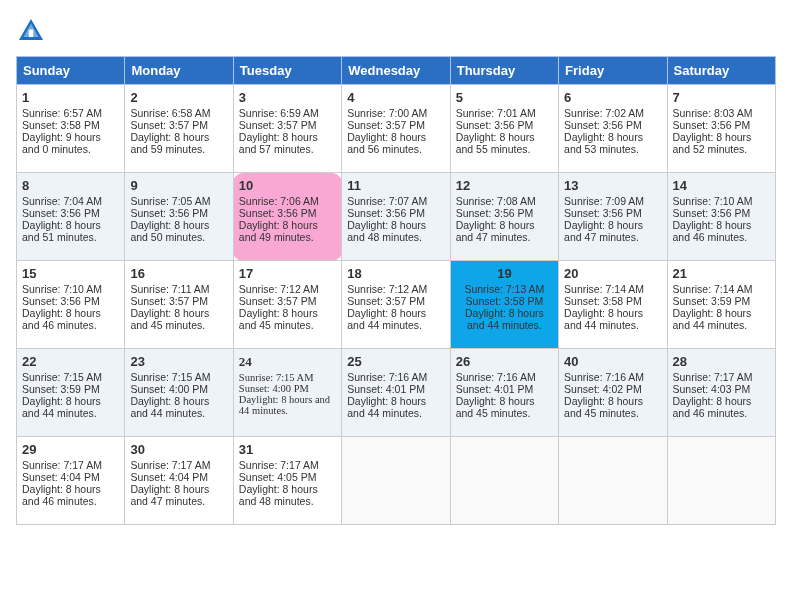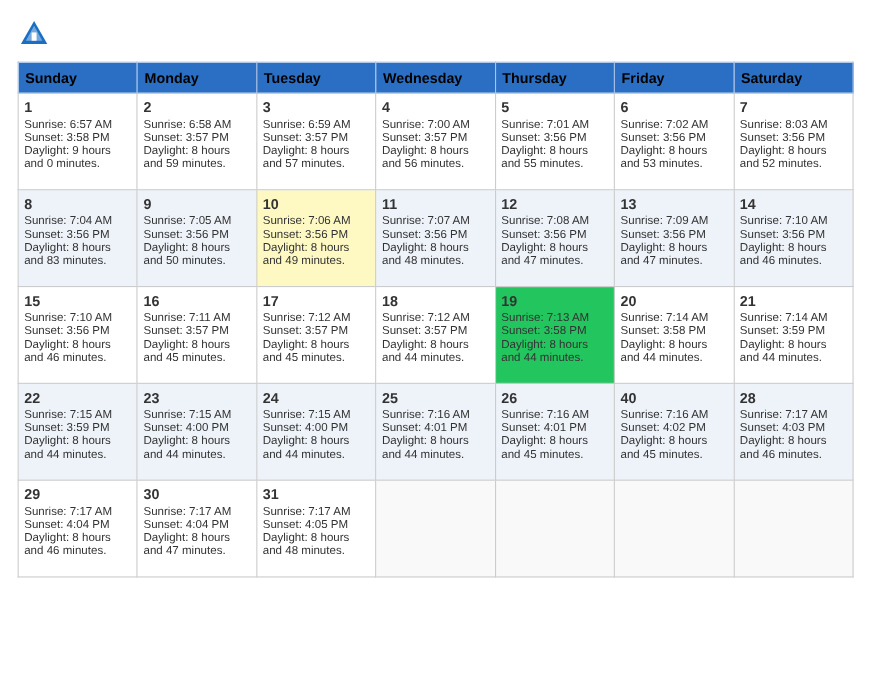--- a/index.html
+++ b/index.html
@@ -47,21 +47,21 @@
       font-size: 14px;
       color: #555;
     }
     .calendar-table {
       width: 100%;
       border-collapse: collapse;
       table-layout: fixed;
     }
     .calendar-table th {
       background-color: #2a6fc4;
-      color: #000000;
+      color: #ffffff;
       text-align: left;
       padding: 6px 6px;
       font-size: 13px;
       font-weight: bold;
       border: 1px solid #aac4e8;
     }
     .calendar-table td {
       vertical-align: top;
       padding: 5px 5px;
       font-size: 10.5px;
@@ -161,29 +161,29 @@
           <div>Sunrise: 8:03 AM</div>
           <div>Sunset: 3:56 PM</div>
           <div>Daylight: 8 hours and 52 minutes.</div>
         </td>
       </tr>
       <tr>
         <td style="background: rgb(238, 243, 250);">
           <span class="day-num">8</span>
           <div>Sunrise: 7:04 AM</div>
           <div>Sunset: 3:56 PM</div>
-          <div>Daylight: 8 hours and 83 minutes.</div>
+          <div>Daylight: 8 hours and 51 minutes.</div>
         </td>
         <td style="background: rgb(238, 243, 250);">
           <span class="day-num">9</span>
           <div>Sunrise: 7:05 AM</div>
           <div>Sunset: 3:56 PM</div>
           <div>Daylight: 8 hours and 50 minutes.</div>
         </td>
-        <td style="background: #fef9c3;">
+        <td style="background: #f9a8d4; border-radius: 10px;">
           <span class="day-num">10</span>
           <div>Sunrise: 7:06 AM</div>
           <div>Sunset: 3:56 PM</div>
           <div>Daylight: 8 hours and 49 minutes.</div>
         </td>
         <td style="background: rgb(238, 243, 250);">
           <span class="day-num">11</span>
           <div>Sunrise: 7:07 AM</div>
           <div>Sunset: 3:56 PM</div>
           <div>Daylight: 8 hours and 48 minutes.</div>
@@ -225,21 +225,21 @@
           <div>Sunrise: 7:12 AM</div>
           <div>Sunset: 3:57 PM</div>
           <div>Daylight: 8 hours and 45 minutes.</div>
         </td>
         <td style="background: rgb(255, 255, 255);">
           <span class="day-num">18</span>
           <div>Sunrise: 7:12 AM</div>
           <div>Sunset: 3:57 PM</div>
           <div>Daylight: 8 hours and 44 minutes.</div>
         </td>
-        <td style="background: #22c55e;">
+        <td style="background: #0ea5e9; text-align: center;">
           <span class="day-num">19</span>
           <div>Sunrise: 7:13 AM</div>
           <div>Sunset: 3:58 PM</div>
           <div>Daylight: 8 hours and 44 minutes.</div>
         </td>
         <td style="background: rgb(255, 255, 255);">
           <span class="day-num">20</span>
           <div>Sunrise: 7:14 AM</div>
           <div>Sunset: 3:58 PM</div>
           <div>Daylight: 8 hours and 44 minutes.</div>
@@ -257,21 +257,21 @@
           <div>Sunrise: 7:15 AM</div>
           <div>Sunset: 3:59 PM</div>
           <div>Daylight: 8 hours and 44 minutes.</div>
         </td>
         <td style="background: rgb(238, 243, 250);">
           <span class="day-num">23</span>
           <div>Sunrise: 7:15 AM</div>
           <div>Sunset: 4:00 PM</div>
           <div>Daylight: 8 hours and 44 minutes.</div>
         </td>
-        <td style="background: rgb(238, 243, 250);">
+        <td style="background: rgb(238, 243, 250); font-family: Liberation Serif, serif;">
           <span class="day-num">24</span>
           <div>Sunrise: 7:15 AM</div>
           <div>Sunset: 4:00 PM</div>
           <div>Daylight: 8 hours and 44 minutes.</div>
         </td>
         <td style="background: rgb(238, 243, 250);">
           <span class="day-num">25</span>
           <div>Sunrise: 7:16 AM</div>
           <div>Sunset: 4:01 PM</div>
           <div>Daylight: 8 hours and 44 minutes.</div>

